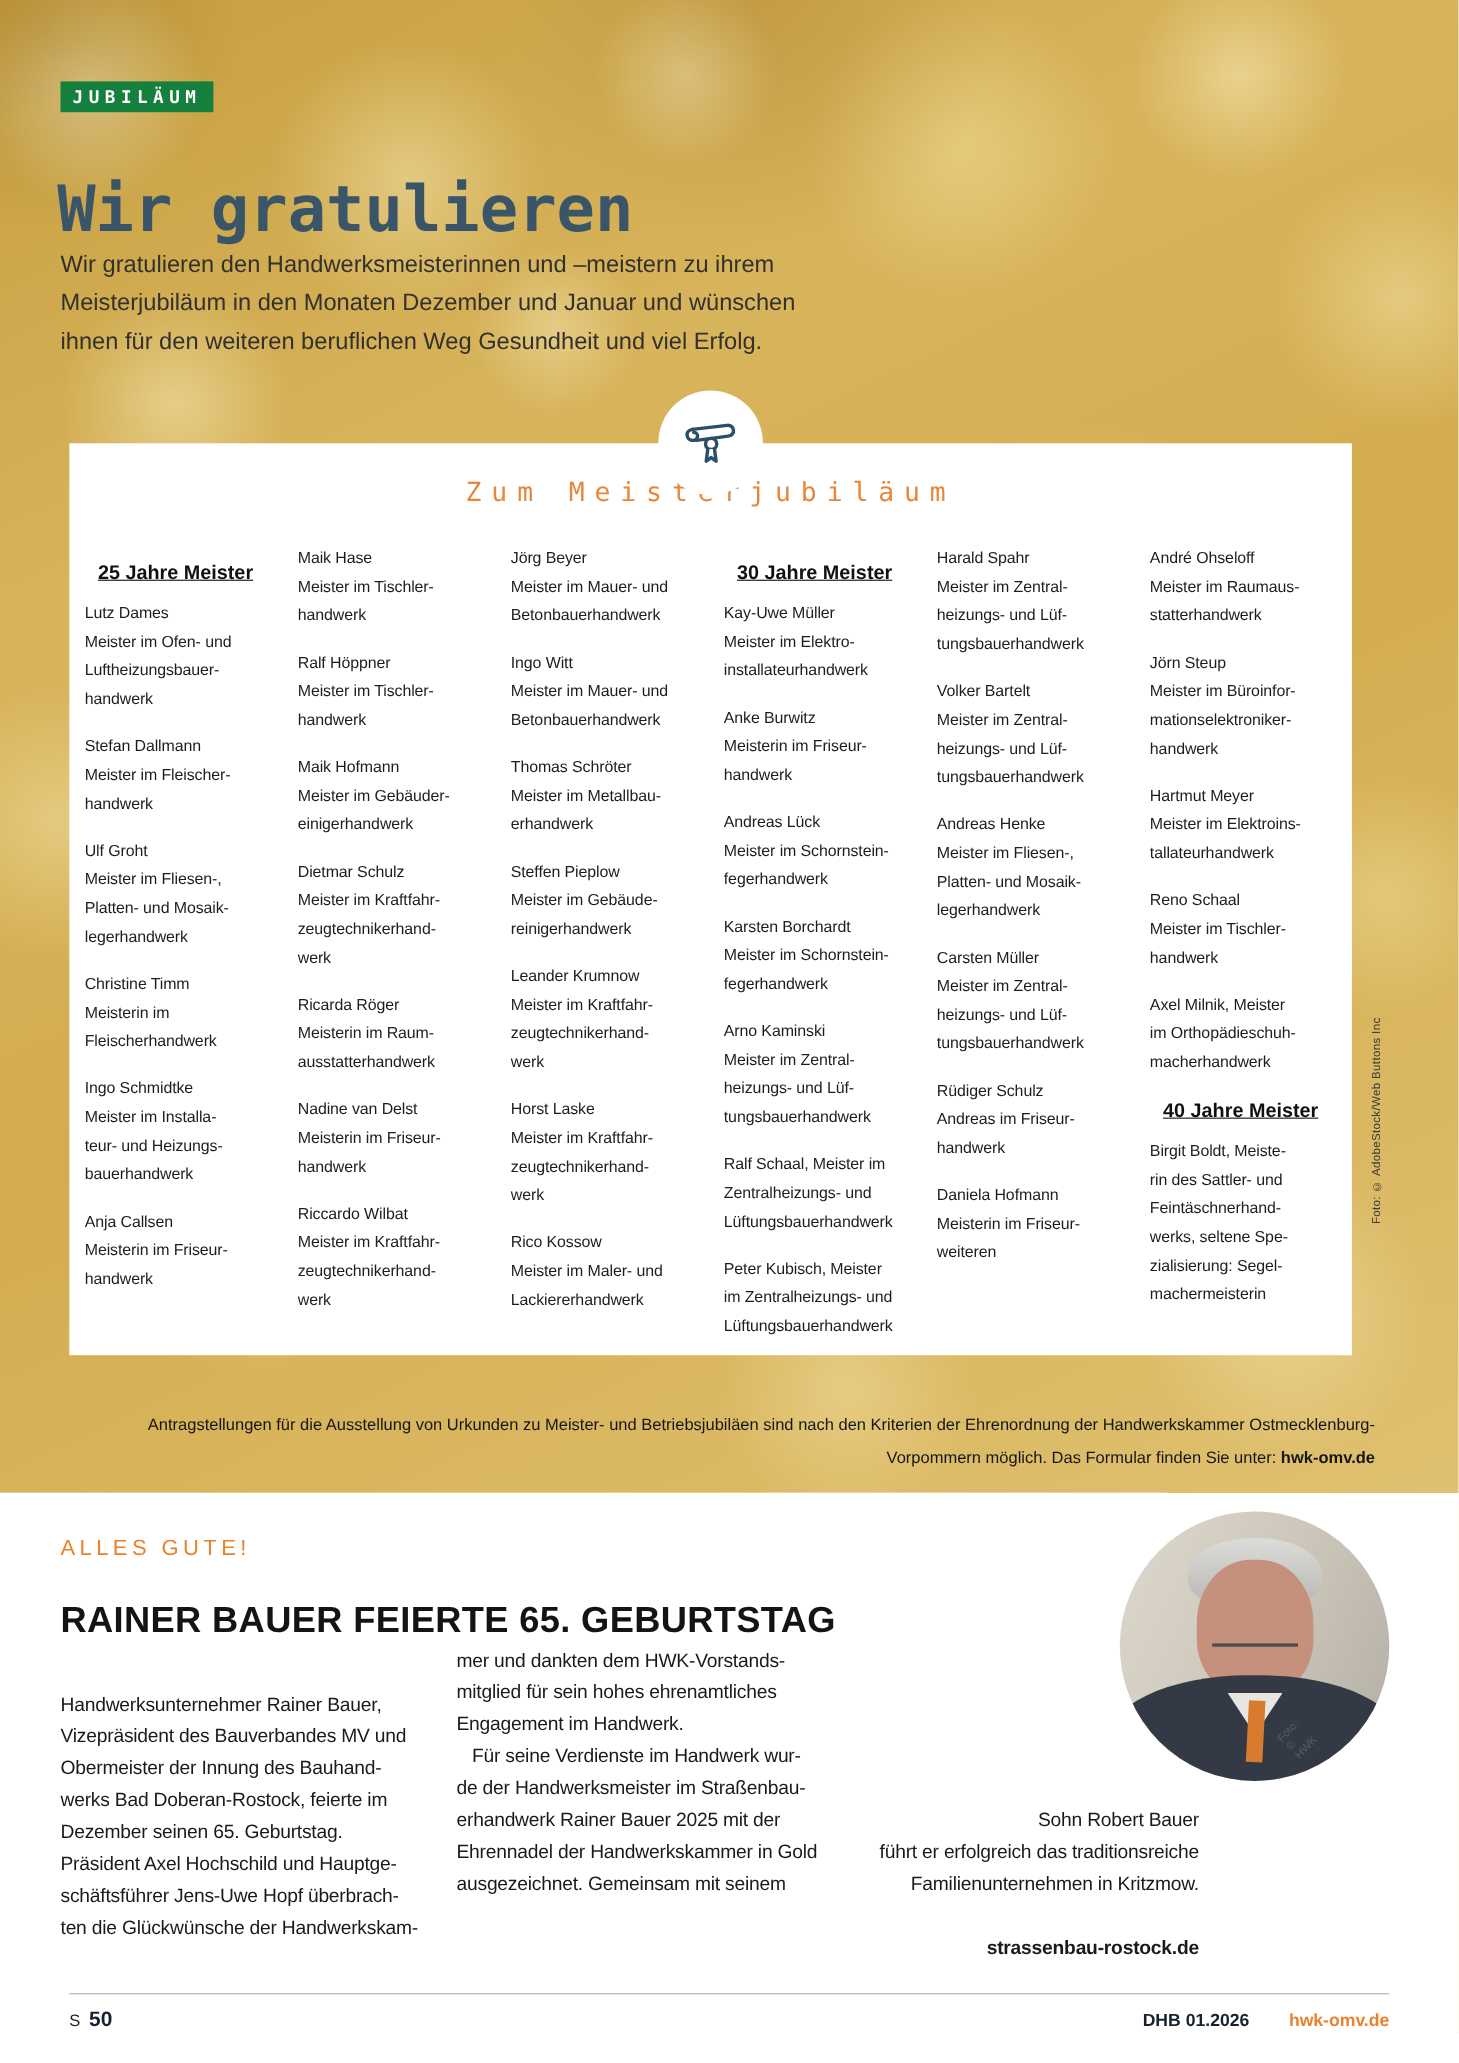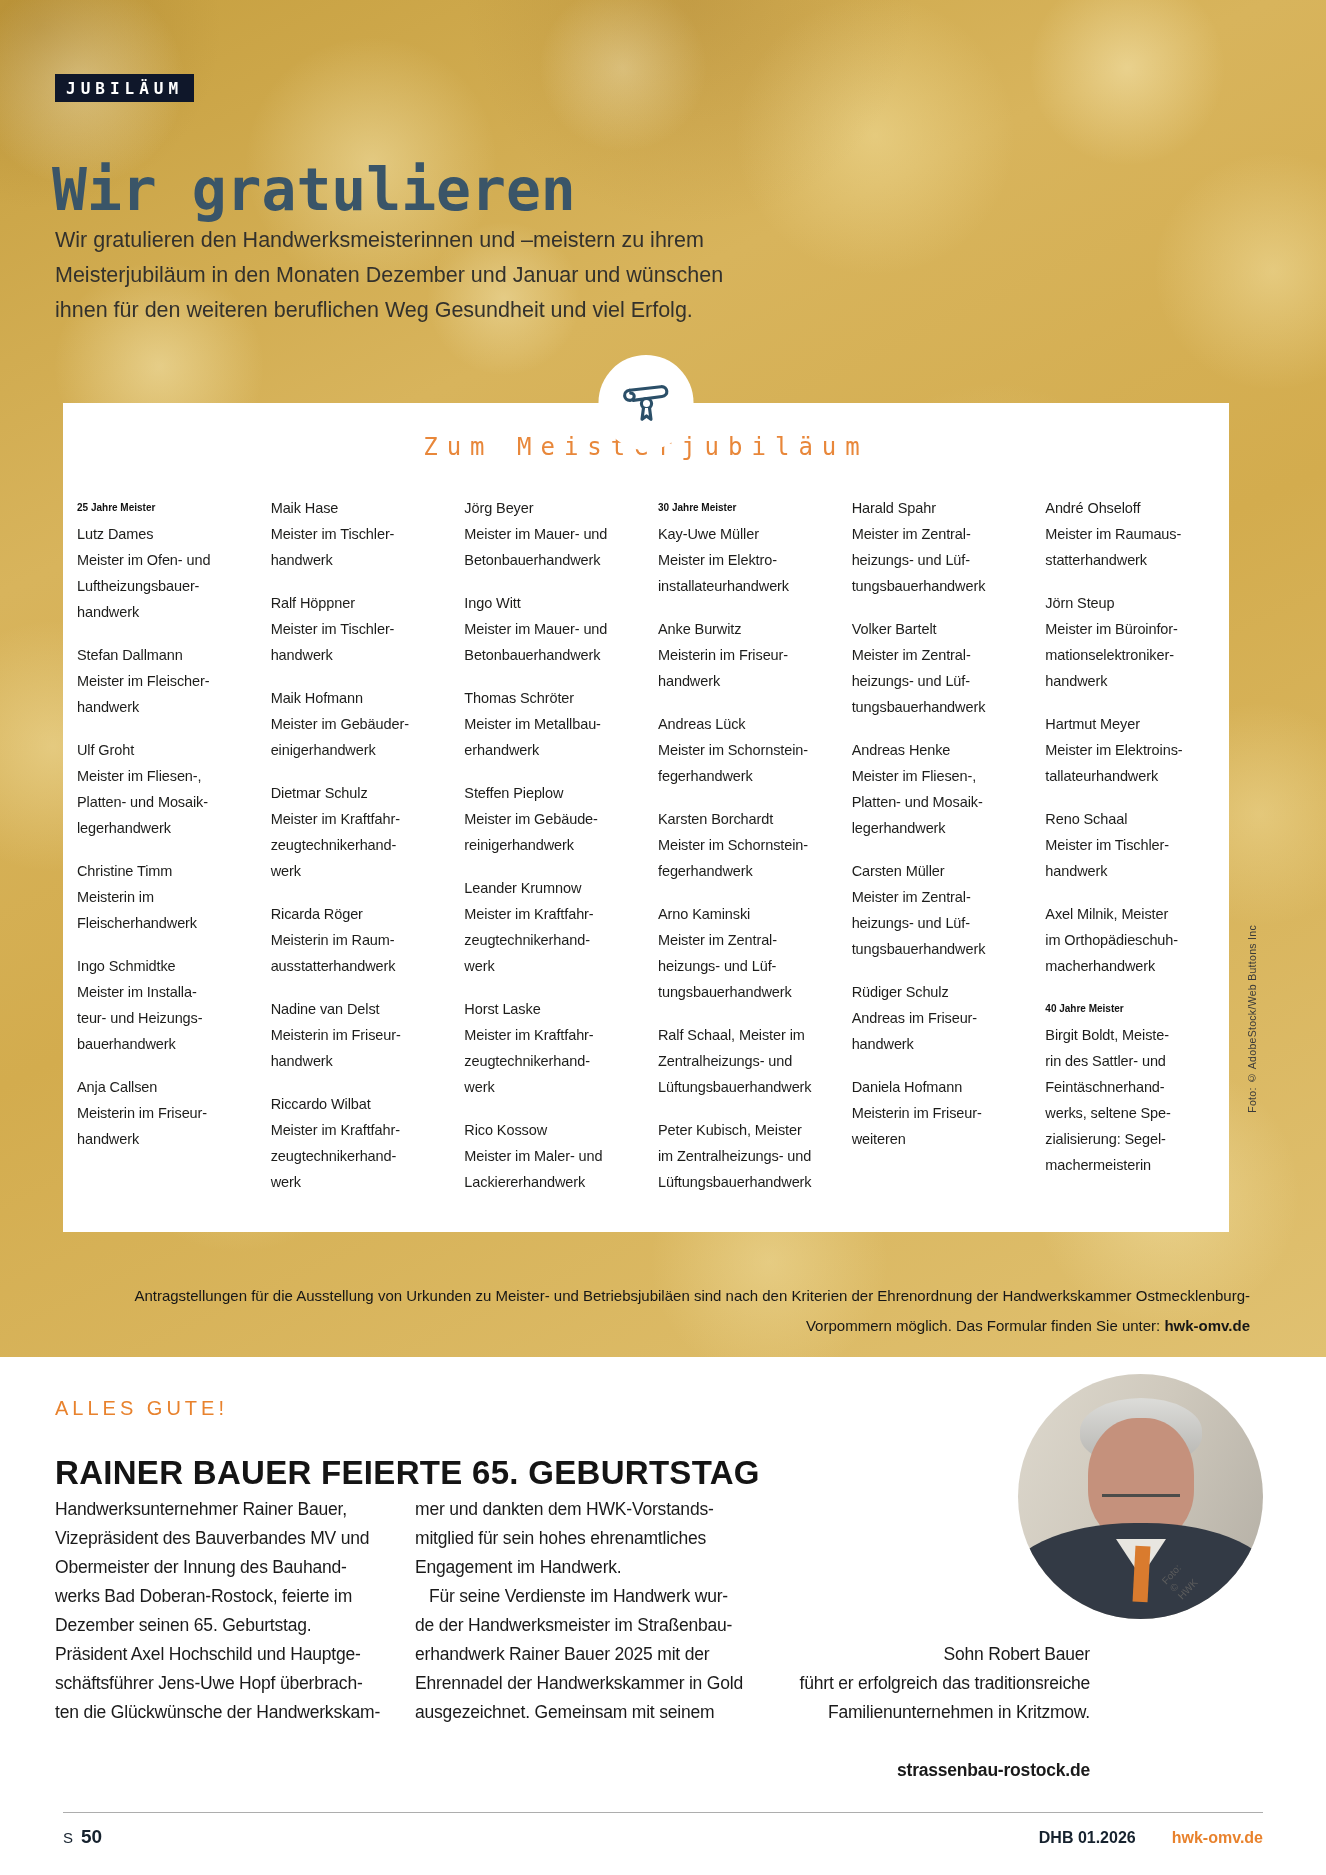--- a/index.html
+++ b/index.html
@@ -21,57 +21,57 @@
       radial-gradient(circle 150px at 12% 27%, rgba(248,236,186,.5), rgba(248,236,186,0) 70%),
       radial-gradient(circle 110px at 38% 22%, rgba(250,242,200,.4), rgba(250,242,200,0) 70%),
       radial-gradient(circle 230px at 75% 40%, rgba(240,220,150,.35), rgba(240,220,150,0) 70%),
       radial-gradient(circle 180px at 4% 55%, rgba(246,232,176,.45), rgba(246,232,176,0) 70%),
       radial-gradient(circle 160px at 95% 60%, rgba(246,230,170,.4), rgba(246,230,170,0) 70%),
       radial-gradient(circle 200px at 18% 82%, rgba(248,236,184,.45), rgba(248,236,184,0) 70%),
       radial-gradient(circle 170px at 58% 93%, rgba(246,232,176,.4), rgba(246,232,176,0) 70%),
       radial-gradient(circle 190px at 88% 88%, rgba(248,236,184,.45), rgba(248,236,184,0) 70%),
       linear-gradient(155deg,#c69f3f 0%,#d8b45c 30%,#d3ac4e 55%,#e0c171 100%);}
 
-  .tag{position:absolute;left:55px;top:74px;background:#0f172a;color:#fff;
+  .tag{position:absolute;left:55px;top:74px;background:#15803d;color:#fff;
        font-family:"DejaVu Sans Mono",monospace;font-weight:bold;font-size:16px;
        letter-spacing:5px;padding:5px 11px 4px;}
   .headline{position:absolute;left:52px;top:122px;font-family:"DejaVu Sans Mono",monospace;
        font-weight:bold;font-size:58px;line-height:1;color:#3a5568;}
   .intro{position:absolute;left:55px;top:201px;font-family:Liberation Sans, sans-serif;
        font-size:21.5px;line-height:35px;color:#33312c;white-space:pre-line;}
 
   
   .card{position:absolute;left:63px;top:403px;width:1166px;height:829px;background:#fff;}
   .card-icon{position:absolute;left:50%;top:-48px;transform:translateX(-50%);
        width:95px;height:95px;border-radius:50%;background:#fff;
        display:flex;align-items:center;justify-content:center;}
   .card-heading{margin:30px 0 0;text-align:center;color:#e8873a;font-weight:normal;
        font-family:"DejaVu Sans Mono",monospace;font-size:24px;letter-spacing:9px;}
   .jub-grid{display:grid;grid-template-columns:repeat(6,1fr);column-gap:24px;padding:34px 14px 0;}
   .jub-col{min-width:0;}
   .jub-entry{margin:0 0 17px;font-size:14.5px;line-height:26px;letter-spacing:-0.1px;
        white-space:pre-line;color:#1d1d1b;}
-  .jub-header{margin:0;font-size:10px;line-height:26px;font-weight:bold;color:#111;}
+  .jub-header{margin:12px;font-size:18px;line-height:26px;font-weight:bold;color:#111;text-decoration:underline;}
 
   .vert-credit{position:absolute;left:1246px;top:925px;writing-mode:vertical-rl;
        transform:rotate(180deg);font-size:10.5px;color:#3a3a3a;letter-spacing:.3px;}
 
   .note{position:absolute;left:55px;top:1266px;width:1195px;font-size:15px;
        line-height:30px;color:#161616;text-align:right;}
   .note b{font-weight:bold;}
 
   
   .birthday{position:absolute;left:0;top:1357px;width:1061px;height:455px;background:#fff;}
   .kicker{position:absolute;left:55px;top:40px;color:#e8822d;font-size:20px;letter-spacing:4px;}
   .bday-headline{position:absolute;left:55px;top:70px;font-size:33px;font-weight:bold;
        letter-spacing:.3px;color:#141414;}
   .bday-cols{position:absolute;left:55px;top:138px;display:flex;gap:30px;}
   .bcol{font-size:17.5px;line-height:29px;letter-spacing:-0.2px;color:#1a1a1a;white-space:pre-line;}
   .bcol p{margin:0;white-space:pre-line;}
-  .bcol1{width:330px;}
+  .bcol1{width:330px;margin-top:40px;}
   .bcol2{width:345px;}
   .bcol3{width:300px;padding-top:116px;text-align:right;}
   .b-link{font-weight:bold;}
 
   
   .photo{position:absolute;left:1018px;top:17px;width:245px;height:245px;border-radius:50%;
        overflow:hidden;background:linear-gradient(115deg,#ddd8cd 0%,#cfc9bd 45%,#b3aea4 100%);}
   .p-suit{position:absolute;left:-14px;bottom:-34px;width:273px;height:130px;
        background:#333a45;border-radius:48% 48% 0 0;}
   .p-head{position:absolute;left:70px;top:44px;width:106px;height:124px;background:#c5917c;

